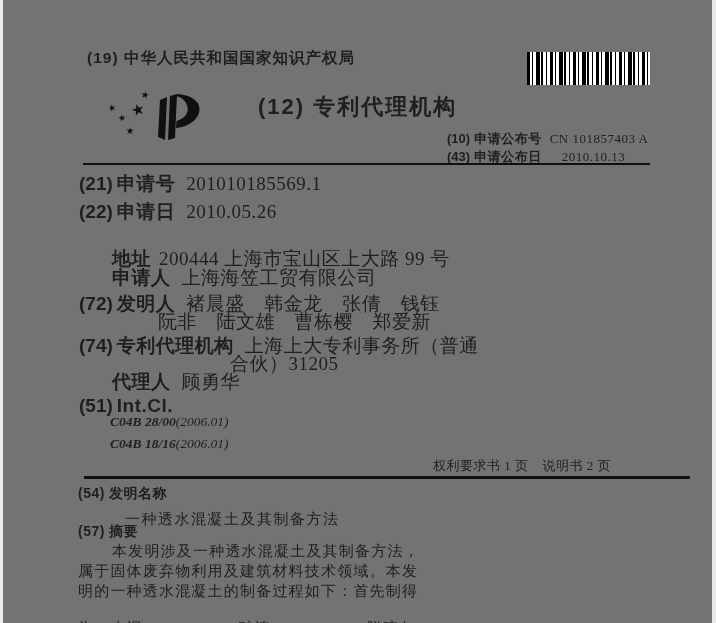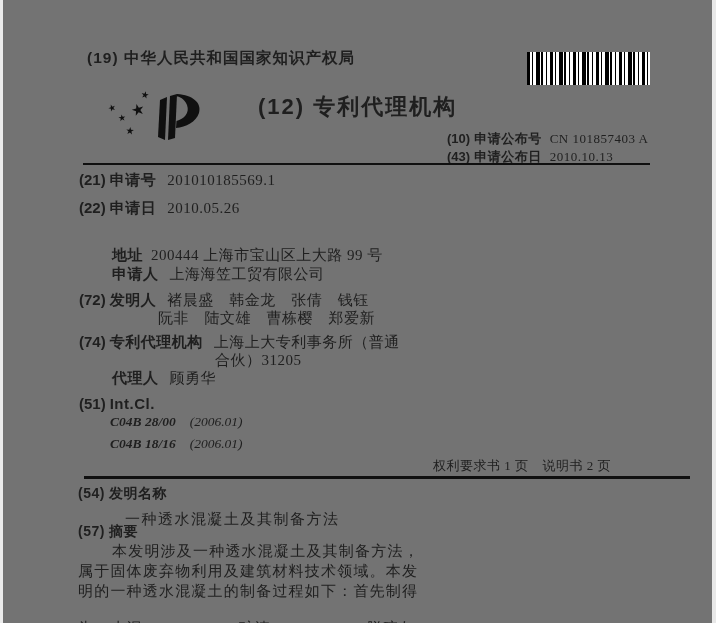--- a/index.html
+++ b/index.html
@@ -2,33 +2,33 @@
 <html><head>
 <meta charset="utf-8">
 <style>
   html,body{margin:0;padding:0;background:#fff;}
   .stage{position:relative;width:716px;height:623px;background:#737373;overflow:hidden;
          font-family:"Liberation Sans","DejaVu Sans",sans-serif;color:#1f1f1f;}
   .abs{position:absolute;}
   .edge-l{position:absolute;left:0;top:0;bottom:0;width:3px;background:#ebebeb;}
   .edge-r{position:absolute;right:0;top:0;bottom:0;width:4px;background:#e8e8e8;}
   .b{font-weight:bold;letter-spacing:0.5px;}
-  .row{position:absolute;white-space:nowrap;font-size:15px;}
+  .row{position:absolute;white-space:nowrap;font-size:19px;}
   .code{font-weight:bold;margin-right:4px;}
   .lbl{font-weight:bold;letter-spacing:0.5px;margin-right:11px;}
   .val{font-family:"Liberation Serif","DejaVu Serif",serif;letter-spacing:0.5px;}
   .rule{position:absolute;background:#101010;}
   .office{font-size:15.5px;font-weight:bold;letter-spacing:1px;}
   .doctype{font-size:22px;font-weight:bold;letter-spacing:2px;}
   .pubrow{font-size:13px;}
   .barcode{background:repeating-linear-gradient(90deg,
       #000 0 3px,#fff 3px 5px,#000 5px 6px,#fff 6px 9px,#000 9px 13px,
       #fff 13px 14px,#000 14px 16px,#fff 16px 19px,#000 19px 20px,#fff 20px 23px);}
   .ipc{font-family:"Liberation Serif","DejaVu Serif",serif;font-style:italic;font-size:13.5px;}
-  .ipc .cls{font-weight:bold;margin-right:14px;}
+  .ipc .cls{font-weight:bold;margin-right:0;}
   .abstract-line{position:absolute;font-family:"Liberation Serif","DejaVu Serif",serif;
       font-size:15px;letter-spacing:1.2px;white-space:nowrap;}
   .title-line{font-family:"Liberation Serif","DejaVu Serif",serif;font-size:15px;letter-spacing:1.5px;}
   .pages{font-family:"Liberation Serif","DejaVu Serif",serif;font-size:13px;letter-spacing:0.5px;}
   .pages span{margin-right:14px;}
   .sec-lbl{font-size:14px;font-weight:bold;letter-spacing:0.5px;}
 </style>
 </head>
 <body>
 
@@ -59,21 +59,21 @@
     <span>(12)</span>
     <span>专利代理机构</span>
   </div>
 
   <div class="abs barcode" style="left:527px;top:52px;width:123px;height:33px;"></div>
 
   <div class="row pubrow" style="left:447px;top:130px;">
     <span class="code">(10)</span><span class="b" style="margin-right:8px;">申请公布号</span><span class="val">CN 101857403 A</span>
   </div>
   <div class="row pubrow" style="left:447px;top:148px;">
-    <span class="code">(43)</span><span class="b" style="margin-right:8px;">申请公布日</span><span class="val">2010.10.13</span>
+    <span class="code">(43)</span><span class="b" style="margin-right:20px;">申请公布日</span><span class="val">2010.10.13</span>
   </div>
 
   <div class="rule" style="left:83px;top:163px;width:567px;height:2px;"></div>
 
   <div class="row" style="left:79px;top:171px;">
     <span class="code">(21)</span><span class="lbl">申请号</span><span class="val">201010185569.1</span>
   </div>
 
   <div class="row" style="left:79px;top:199px;">
     <span class="code">(22)</span><span class="lbl">申请日</span><span class="val">2010.05.26</span>
@@ -89,21 +89,21 @@
   <div class="row" style="left:79px;top:291px;">
     <span class="code">(72)</span><span class="lbl">发明人</span><span class="val">褚晨盛　韩金龙　张倩　钱钰</span>
   </div>
   <div class="row" style="left:158px;top:309px;">
     <span class="val">阮非　陆文雄　曹栋樱　郑爱新</span>
   </div>
 
   <div class="row" style="left:79px;top:333px;">
     <span class="code">(74)</span><span class="lbl">专利代理机构</span><span class="val">上海上大专利事务所（普通</span>
   </div>
-  <div class="row" style="left:215px;top:351px;">
+  <div class="row" style="left:230px;top:351px;">
     <span class="val">合伙）31205</span>
   </div>
   <div class="row" style="left:112px;top:369px;">
     <span class="lbl">代理人</span><span class="val">顾勇华</span>
   </div>
 
   <div class="row" style="left:79px;top:395px;">
     <span class="code">(51)</span><span class="b">Int.Cl.</span>
   </div>
   <div class="row ipc" style="left:110px;top:414px;">

